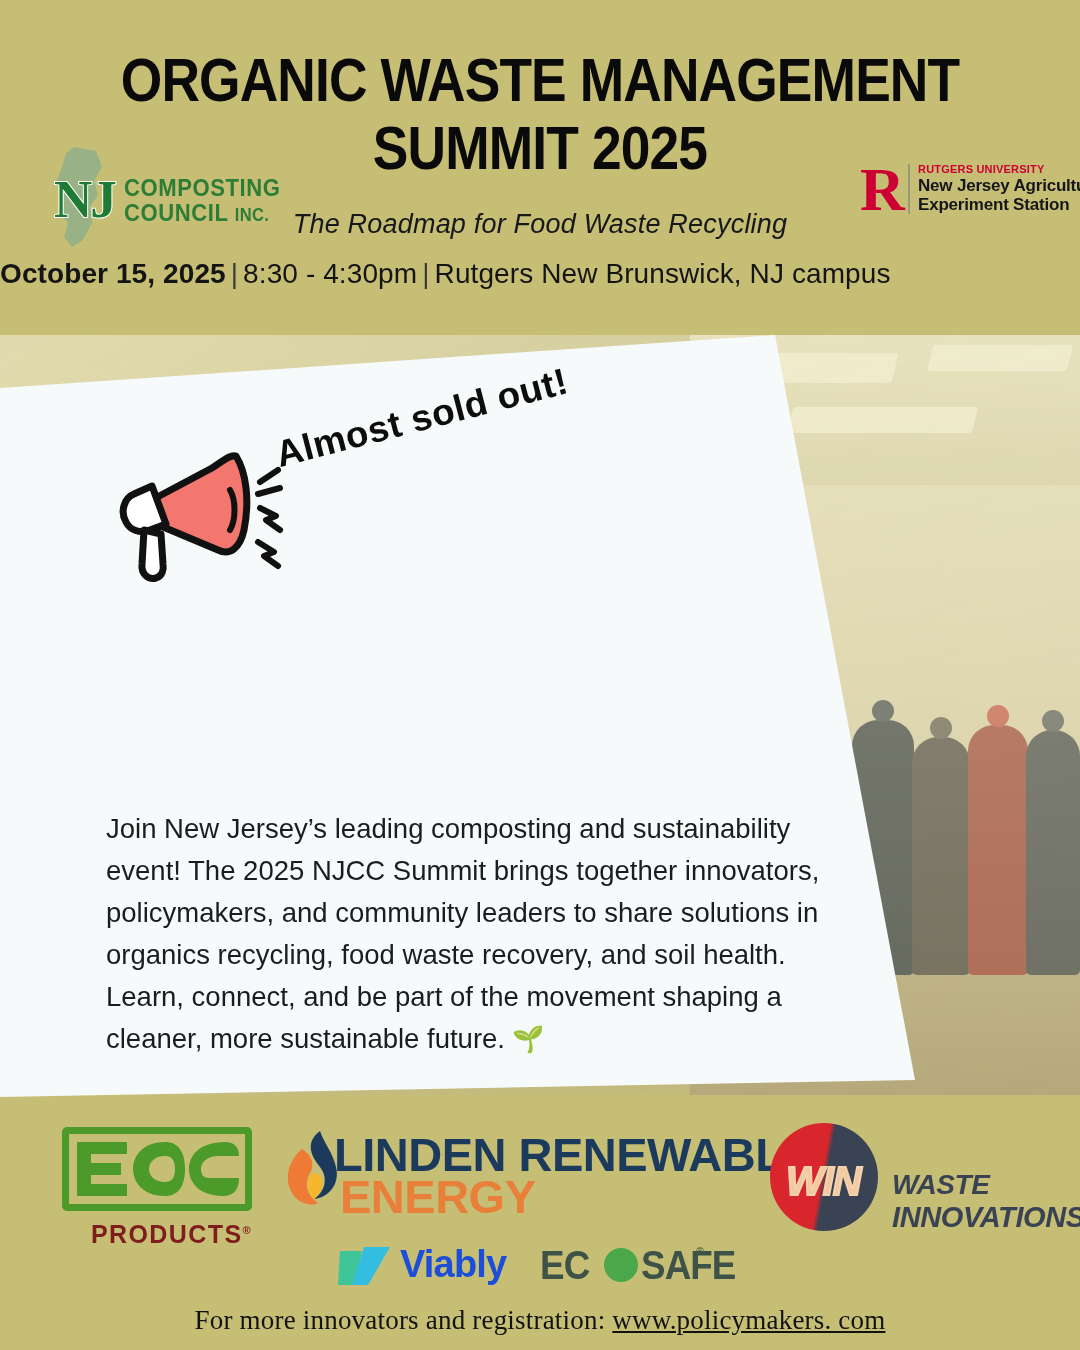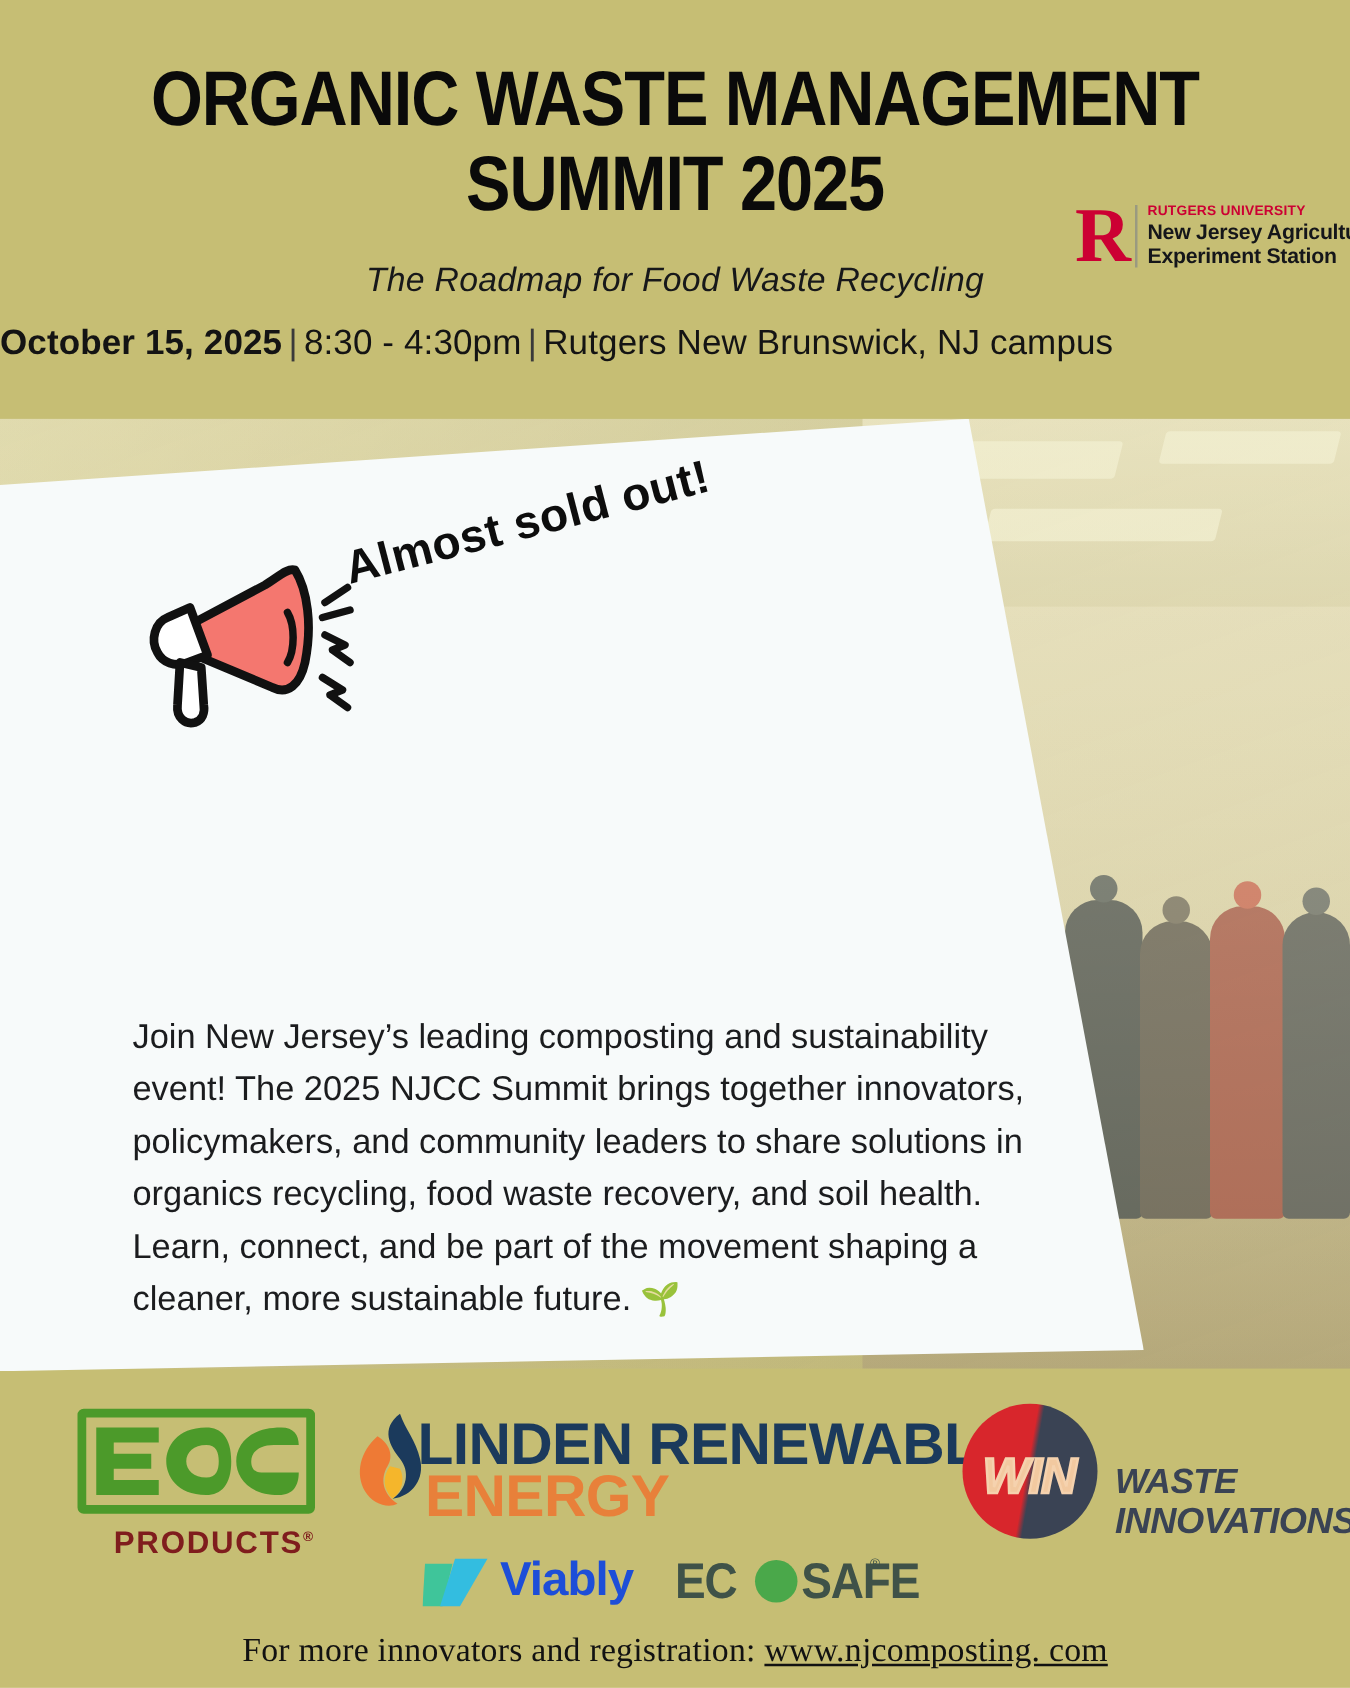--- a/index.html
+++ b/index.html
@@ -323,20 +323,30 @@
       <div class="title-line">ORGANIC WASTE MANAGEMENT</div>
       <div class="title-line">SUMMIT 2025</div>
     </div>
 
     <div class="subtitle">The Roadmap for Food Waste Recycling</div>
 
     <div class="datebar">
       <span class="dt-strong">October 15, 2025</span><span class="dt-sep">|</span><span>8:30 - 4:30pm</span><span class="dt-sep">|</span><span>Rutgers New Brunswick, NJ  campus</span>
     </div>
 
+    <div class="njcc-logo">
+      <svg class="njcc-state" viewBox="0 0 72 104">
+        <path d="M30 2 L52 6 L58 22 L50 36 L54 50 L46 62 L48 78 L38 96 L28 102 L20 92 L24 78 L14 66 L20 52 L12 38 L18 22 L22 8 Z" fill="#8fb08a" opacity="0.85"></path>
+      </svg>
+      <div class="njcc-nj">NJ</div>
+      <div class="njcc-words">
+        <div class="njcc-w1">COMPOSTING</div>
+        <div class="njcc-w2"><span>COUNCIL</span> <span class="inc">INC.</span></div>
+      </div>
+    </div>
 
     <div class="rutgers-logo">
       <div class="rut-R">R</div>
       <div class="rut-rule"></div>
       <div class="rut-txt">
         <div class="rut-t1">RUTGERS UNIVERSITY</div>
         <div class="rut-t2">New Jersey Agricultural</div>
         <div class="rut-t3">Experiment Station</div>
       </div>
     </div>
@@ -429,16 +439,16 @@
     <div class="ecosafe-logo">
       <div class="ecosafe-a">EC</div>
       <div class="ecosafe-globe"></div>
       <div class="ecosafe-b">SAFE</div>
       <div class="ecosafe-reg">®</div>
     </div>
   </div>
 
   <div class="footer">
     <span>For more innovators and registration:</span>
-    <span class="url">www.njcomposting. com</span>
+    <span class="url">www.policymakers. com</span>
   </div>
 
 </div>
 
 </body></html>

